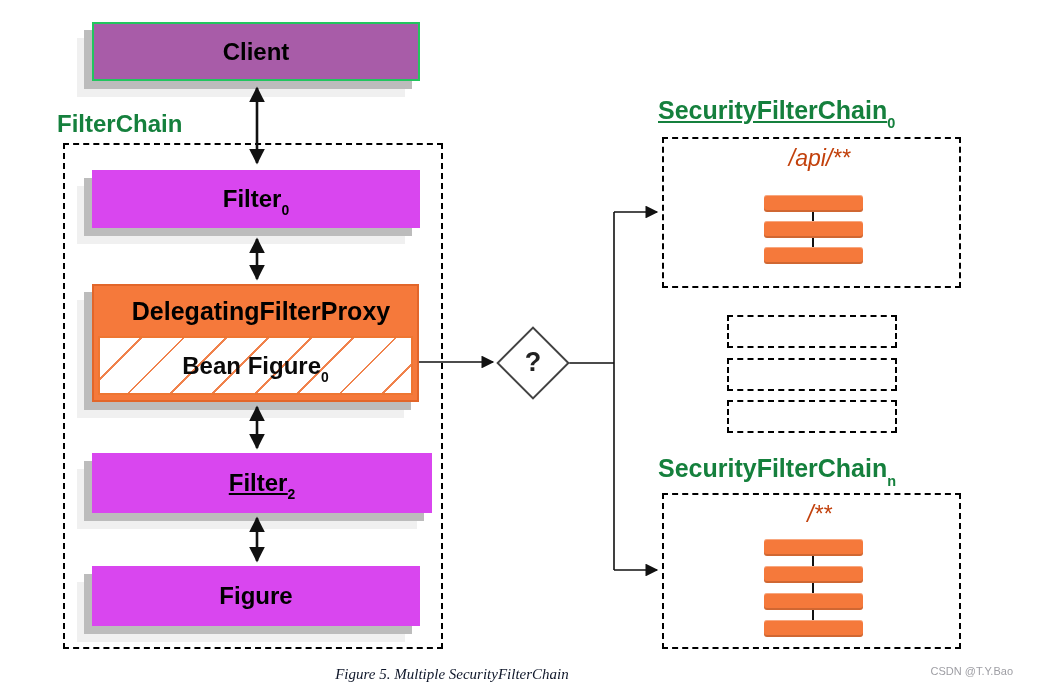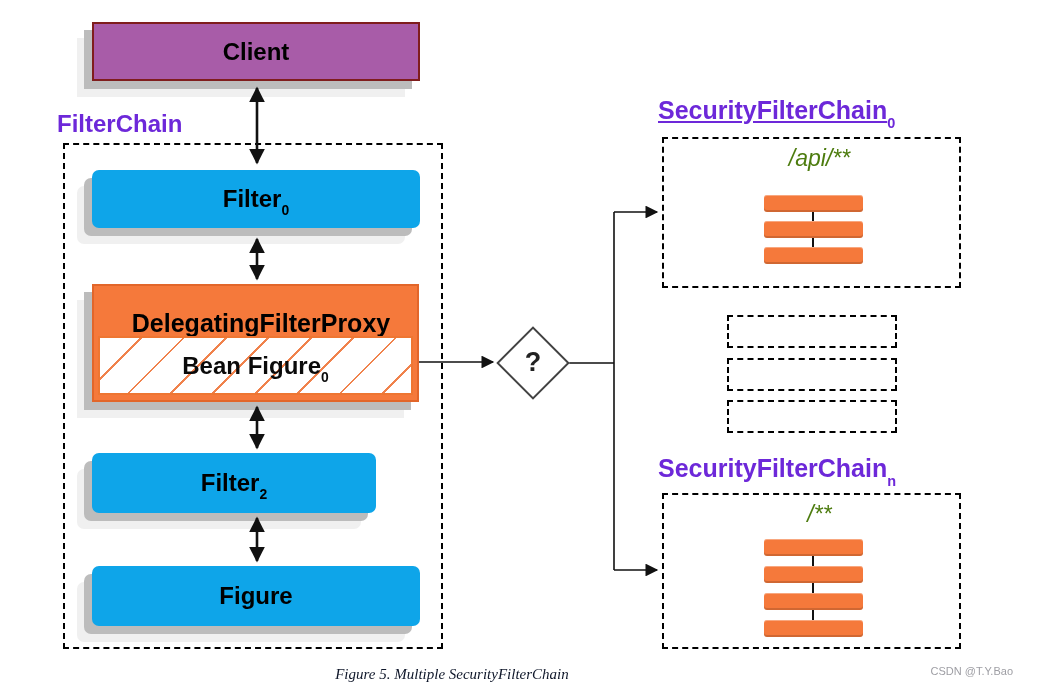--- a/index.html
+++ b/index.html
@@ -3,40 +3,40 @@
 <meta charset="utf-8">
 <style>
   html,body{margin:0;padding:0;background:#ffffff;}
   .canvas{position:relative;width:1041px;height:695px;background:#ffffff;
           font-family:"Liberation Sans",sans-serif;overflow:hidden;}
 
   
   .node{position:absolute;display:flex;align-items:center;justify-content:center;
         font-weight:bold;font-size:24px;color:#000;z-index:2;box-sizing:border-box;}
   .shadowed{box-shadow:-8px 8px 0 0 #bcbcbc, -15px 16px 0 0 #f0f0f0;}
-  .client{background:#A85CA8;border:2px solid #7f1d1d;}
-  .orange{background:#0ea5e9;border-radius:7px;}
+  .client{background:#A85CA8;border:2px solid #22c55e;}
+  .orange{background:#d946ef;}
   sub{font-size:0.58em;line-height:0;position:relative;bottom:-0.18em;font-weight:bold;}
 
   
   .dfp{position:absolute;background:#F5793B;border:2px solid #E2662A;z-index:2;box-sizing:border-box;}
-  .dfp-title{position:absolute;left:0;right:0;top:12px;height:50px;display:flex;
+  .dfp-title{position:absolute;left:0;right:0;top:0;height:50px;display:flex;
              align-items:center;justify-content:center;font-weight:bold;font-size:25px;color:#000;padding-left:11px;}
   .bean{position:absolute;left:4px;right:4px;top:50px;bottom:5px;
         background:#fff;border:2px solid #EE7632;box-sizing:border-box;
         background-image:repeating-linear-gradient(135deg,transparent 0 28px,#F0824C 28px 30px);
         display:flex;align-items:center;justify-content:center;
         font-weight:bold;font-size:24px;color:#0a0a0a;}
 
   
   .dashed{position:absolute;border:2px dashed #000;box-sizing:border-box;background:transparent;z-index:1;}
-  .big-label{position:absolute;font-weight:bold;font-size:25px;color:#6d28d9;z-index:2;white-space:nowrap;}
+  .big-label{position:absolute;font-weight:bold;font-size:25px;color:#15803d;z-index:2;white-space:nowrap;}
 
   .pattern{position:absolute;left:16px;right:0;text-align:center;font-style:italic;
-           font-size:23px;color:#4d7c0f;z-index:2;}
+           font-size:23px;color:#c2410c;z-index:2;}
   .bar{position:absolute;width:99px;height:17px;background:#F5793B;border-radius:3px;z-index:2;
        box-shadow:inset 0 1px 0 rgba(255,255,255,.35), inset 0 -2px 0 rgba(0,0,0,.15);}
   .bar-link{position:absolute;width:2px;background:#111;z-index:1;}
 
   
   .diamond{position:absolute;left:507px;top:337px;width:52px;height:52px;background:#fff;
            border:2px solid #424242;transform:rotate(45deg);z-index:4;box-sizing:border-box;}
   .diamond-label{position:absolute;left:507px;top:336px;width:52px;height:52px;display:flex;
                  align-items:center;justify-content:center;font-size:27px;font-weight:bold;
                  color:#222;z-index:5;}
@@ -63,21 +63,21 @@
     <span><span>Filter</span><sub>0</sub></span>
   </div>
 
   <div class="dfp shadowed" style="left:92px;top:284px;width:327px;height:118px;">
     <div class="dfp-title">DelegatingFilterProxy</div>
     <div class="bean">
       <span><span>Bean Figure</span><sub>0</sub></span>
     </div>
   </div>
 
-  <div class="node orange shadowed" style="left:92px;top:453px;width:284px;height:60px;">
+  <div class="node orange shadowed" style="left:92px;top:453px;width:340px;height:60px;text-decoration:underline;">
     <span><span>Filter</span><sub>2</sub></span>
   </div>
 
   <div class="node orange shadowed" style="left:92px;top:566px;width:328px;height:60px;">
     <span>Figure</span>
   </div>
 
   <div class="diamond"></div>
   <div class="diamond-label">?</div>
 

